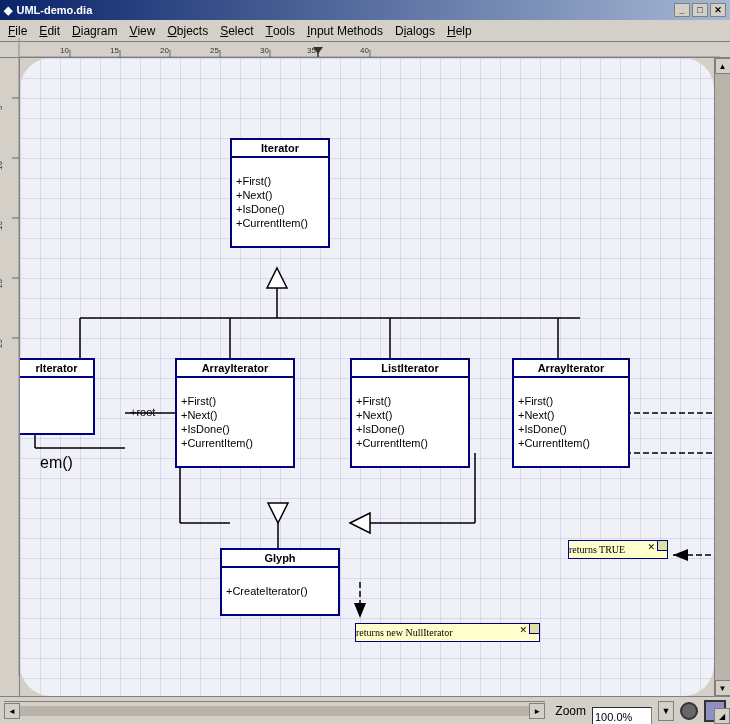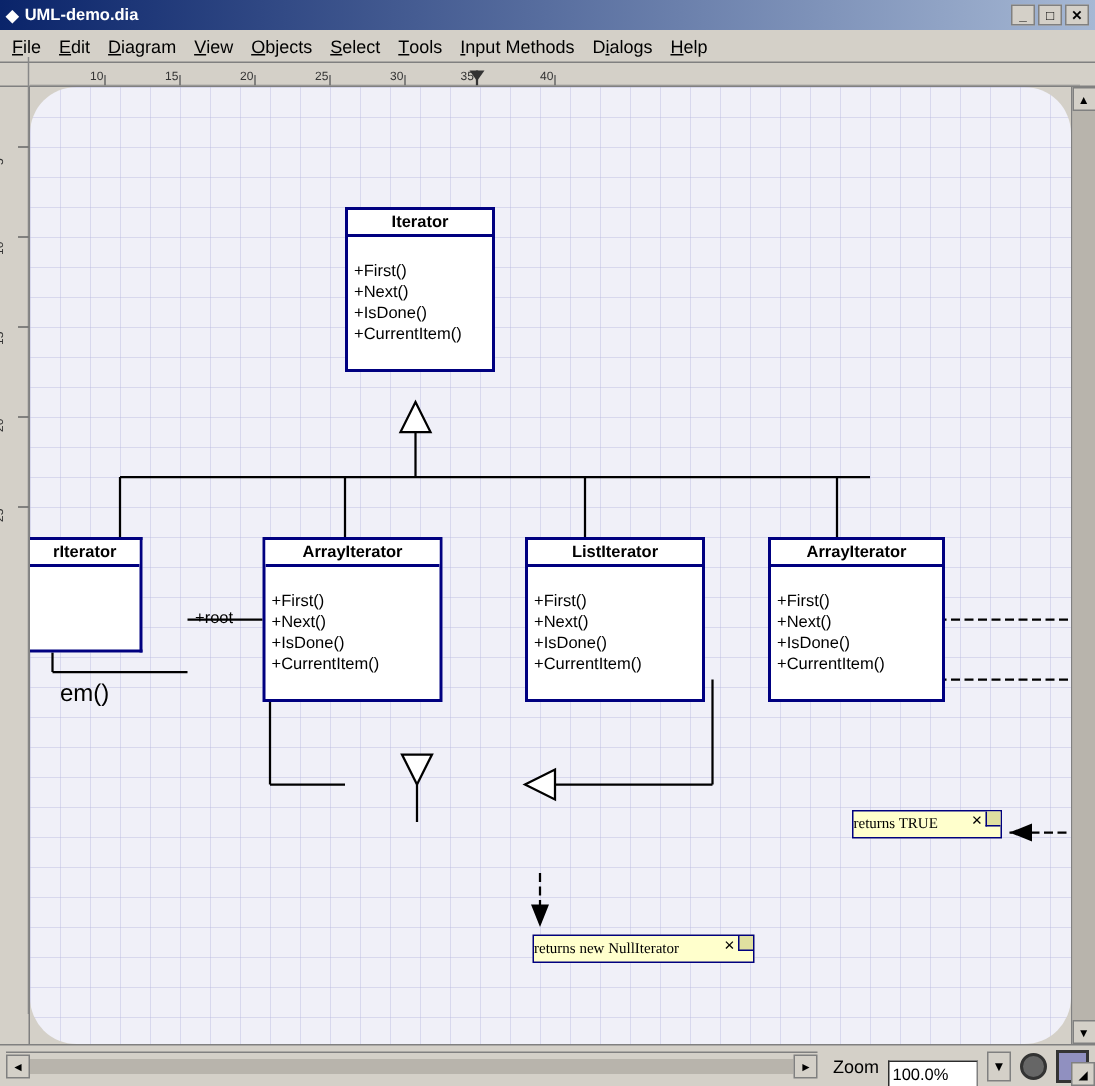--- a/index.html
+++ b/index.html
@@ -361,29 +361,35 @@
         <div>+Next()</div>
         <div>+IsDone()</div>
         <div>+CurrentItem()</div>
       </div>
     </div>
 
     <div style="position:absolute;left:110px;top:348px;font-size:11px;">+root</div>
 
     <div style="position:absolute;left:20px;top:396px;font-size:16px;">em()</div>
 
+    <div class="uml-class" style="left:200px;top:490px;width:120px;">
+      <div class="uml-class-title">Glyph</div>
+      <div class="uml-class-body">
+        <div>+CreateIterator()</div>
+      </div>
+    </div>
 
     <div class="uml-note" style="left:548px;top:482px;width:100px;">
       <div class="note-corner"></div>
       <span>returns TRUE</span>
       
       <span style="position:absolute;top:1px;right:12px;font-size:9px;cursor:pointer;">✕</span>
     </div>
 
-    <div class="uml-note" style="left:335px;top:565px;width:148px;">
+    <div class="uml-note" style="left:335px;top:565px;width:185px;">
       <div class="note-corner"></div>
       <span>returns new NullIterator</span>
       
       <span style="position:absolute;top:1px;right:12px;font-size:9px;cursor:pointer;">✕</span>
     </div>
 
   </div>
 
   <div id="scrollbar-right">
     <div class="scroll-btn">▲</div>

